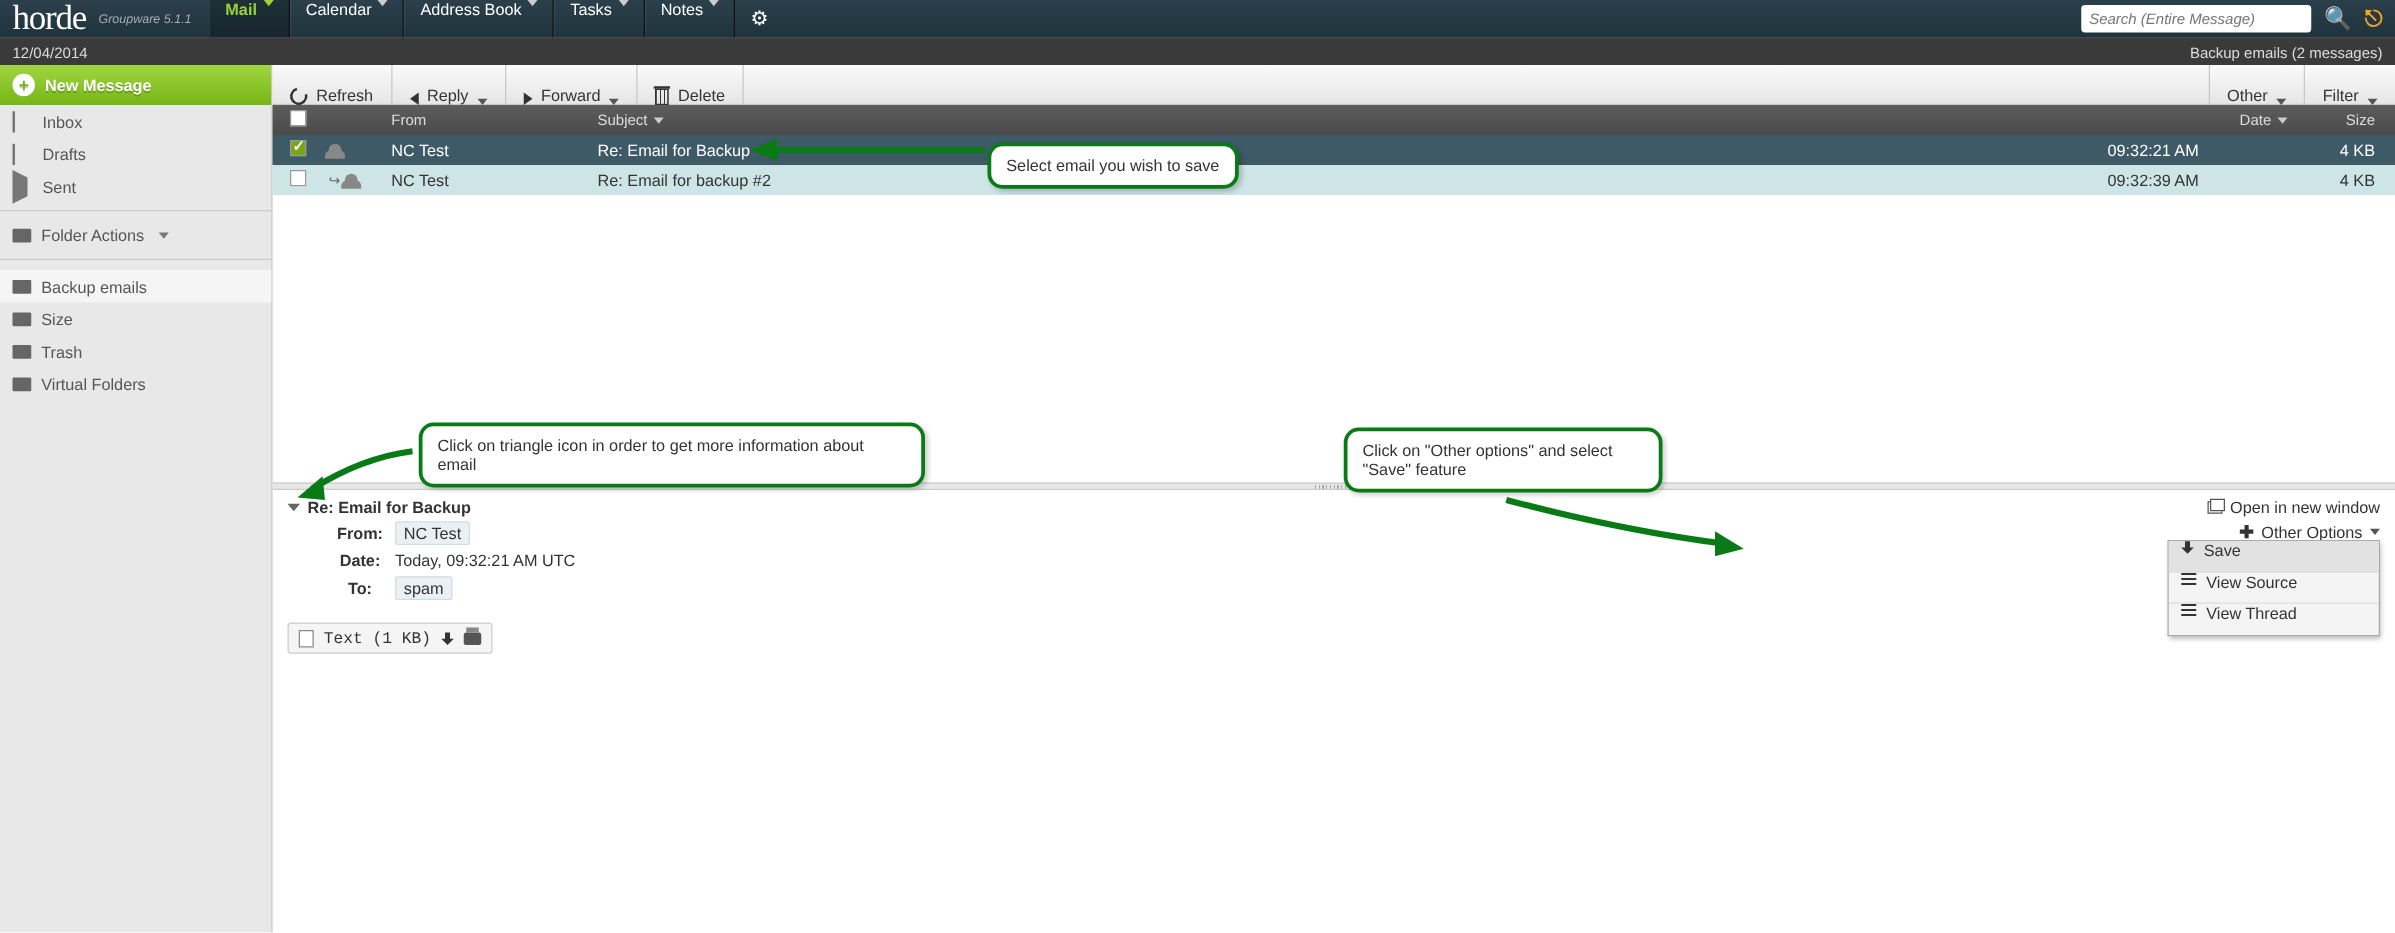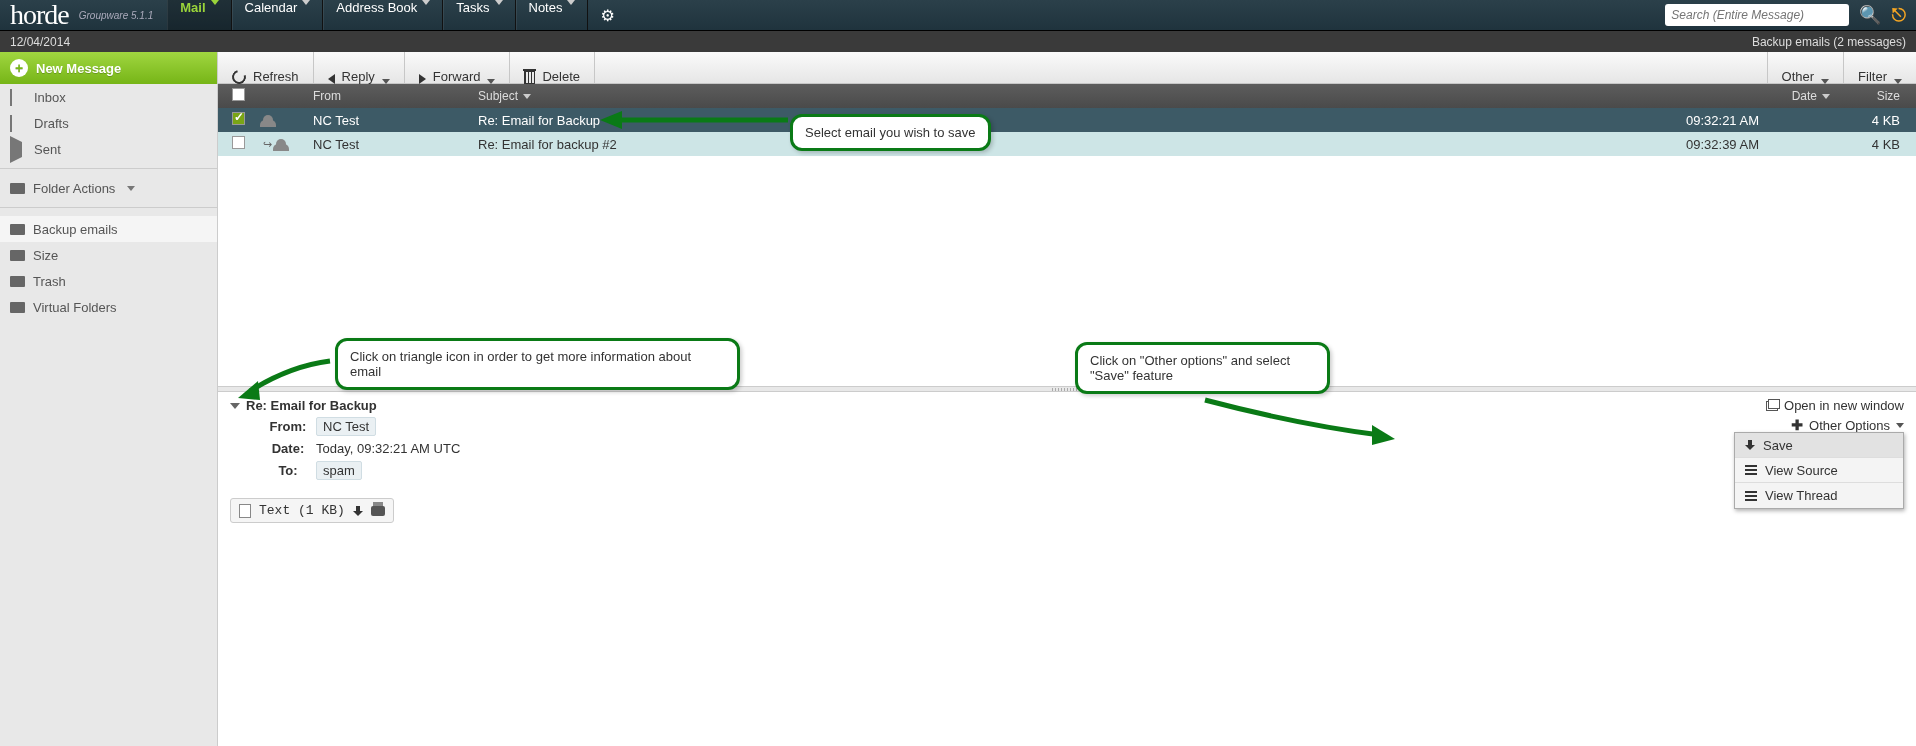--- a/index.html
+++ b/index.html
@@ -63,21 +63,21 @@
 .pv-subject-row{display:flex;align-items:center;gap:6px;}
 .triangle-down{width:0;height:0;border-left:5px solid transparent;border-right:5px solid transparent;border-top:6px solid #666;cursor:pointer;}
 .pv-subject{font-weight:bold;}
 .pv-meta-row{display:flex;align-items:center;margin-top:4px;}
 .pv-label{width:50px;text-align:center;font-weight:bold;padding-right:6px;margin-left:36px;}
 .pv-value{background:#eaf0f3;border:1px solid #d0dde3;padding:1px 6px;border-radius:2px;}
 .pv-value.plain{background:none;border:none;padding:1px 0;text-align:center;}
 .pv-right{margin-left:auto;text-align:right;font-size:13px;}
 .pv-right .opt-row{display:flex;justify-content:flex-end;align-items:center;gap:6px;margin-bottom:4px;cursor:pointer;color:#333;}
 .popup-menu{position:absolute;right:12px;top:432px;background:#f4f4f4;border:1px solid #aaa;box-shadow:1px 2px 4px rgba(0,0,0,.3);width:170px;}
-.popup-item{height:25px;display:flex;align-items:center;gap:8px;padding:0 10px;cursor:pointer;border-bottom:1px solid #ddd;}
+.popup-item{height:25px;display:flex;align-items:flex-start;gap:8px;padding:0 10px;cursor:pointer;border-bottom:1px solid #ddd;}
 .popup-item:hover,.popup-item.hover{background:#e2e2e2;}
 .popup-item:last-child{border-bottom:none;}
 .dl-icon{position:relative;width:10px;height:10px;}
 .dl-icon::before{content:"";position:absolute;left:3px;top:0;width:4px;height:6px;background:#333;}
 .dl-icon::after{content:"";position:absolute;left:0;top:5px;width:0;height:0;border-left:5px solid transparent;border-right:5px solid transparent;border-top:5px solid #333;}
 .lines-icon{width:12px;height:10px;background:repeating-linear-gradient(#333,#333 2px,transparent 2px,transparent 4px);}
 .doc-bar{border:1px solid #ccc;background:#f5f5f5;display:inline-flex;align-items:center;gap:8px;padding:4px 8px;margin-top:18px;border-radius:3px;font-family:Liberation Mono, monospace;}
 .doc-icon{width:12px;height:14px;border:1px solid #888;background:#fff;}
 .print-icon{width:14px;height:10px;background:#555;position:relative;border-radius:2px;}
 .print-icon::before{content:"";position:absolute;top:-4px;left:2px;right:2px;height:4px;background:#888;}

